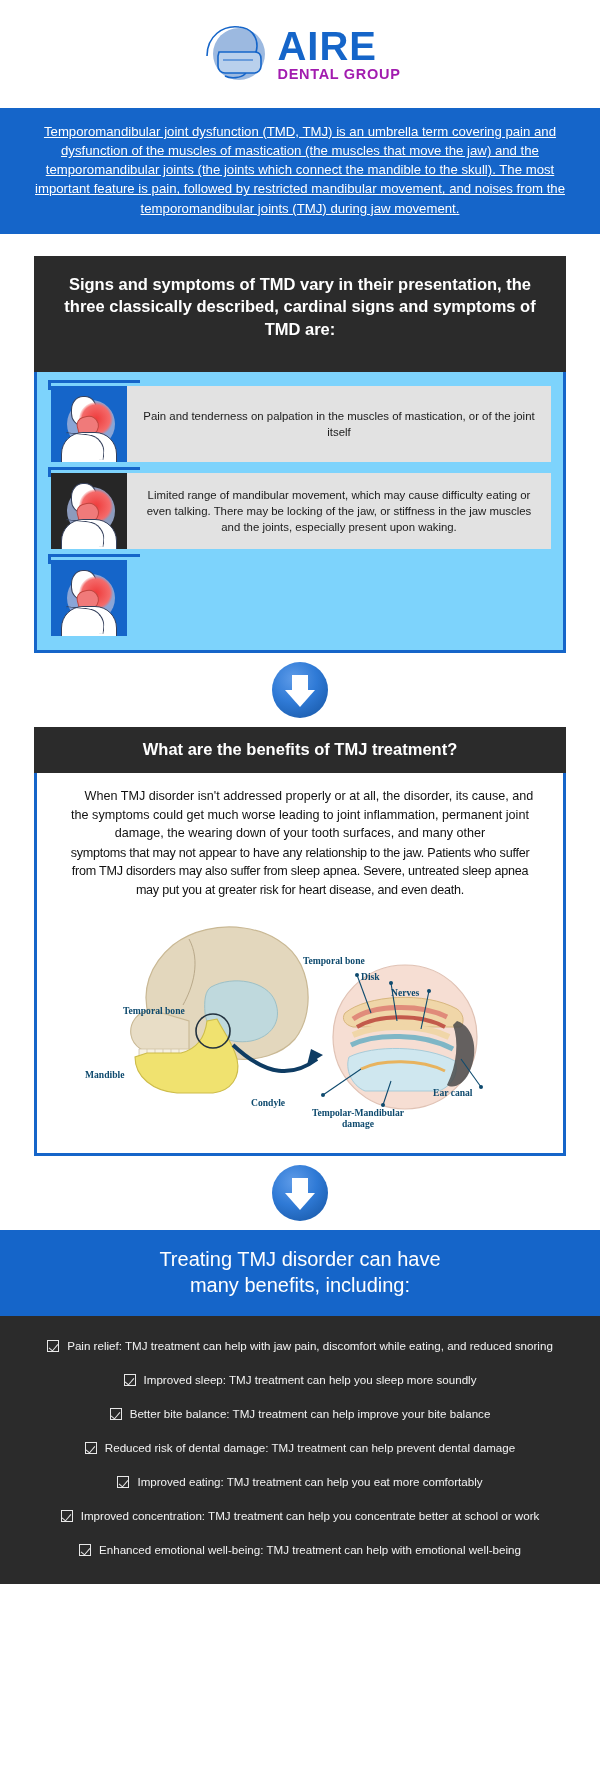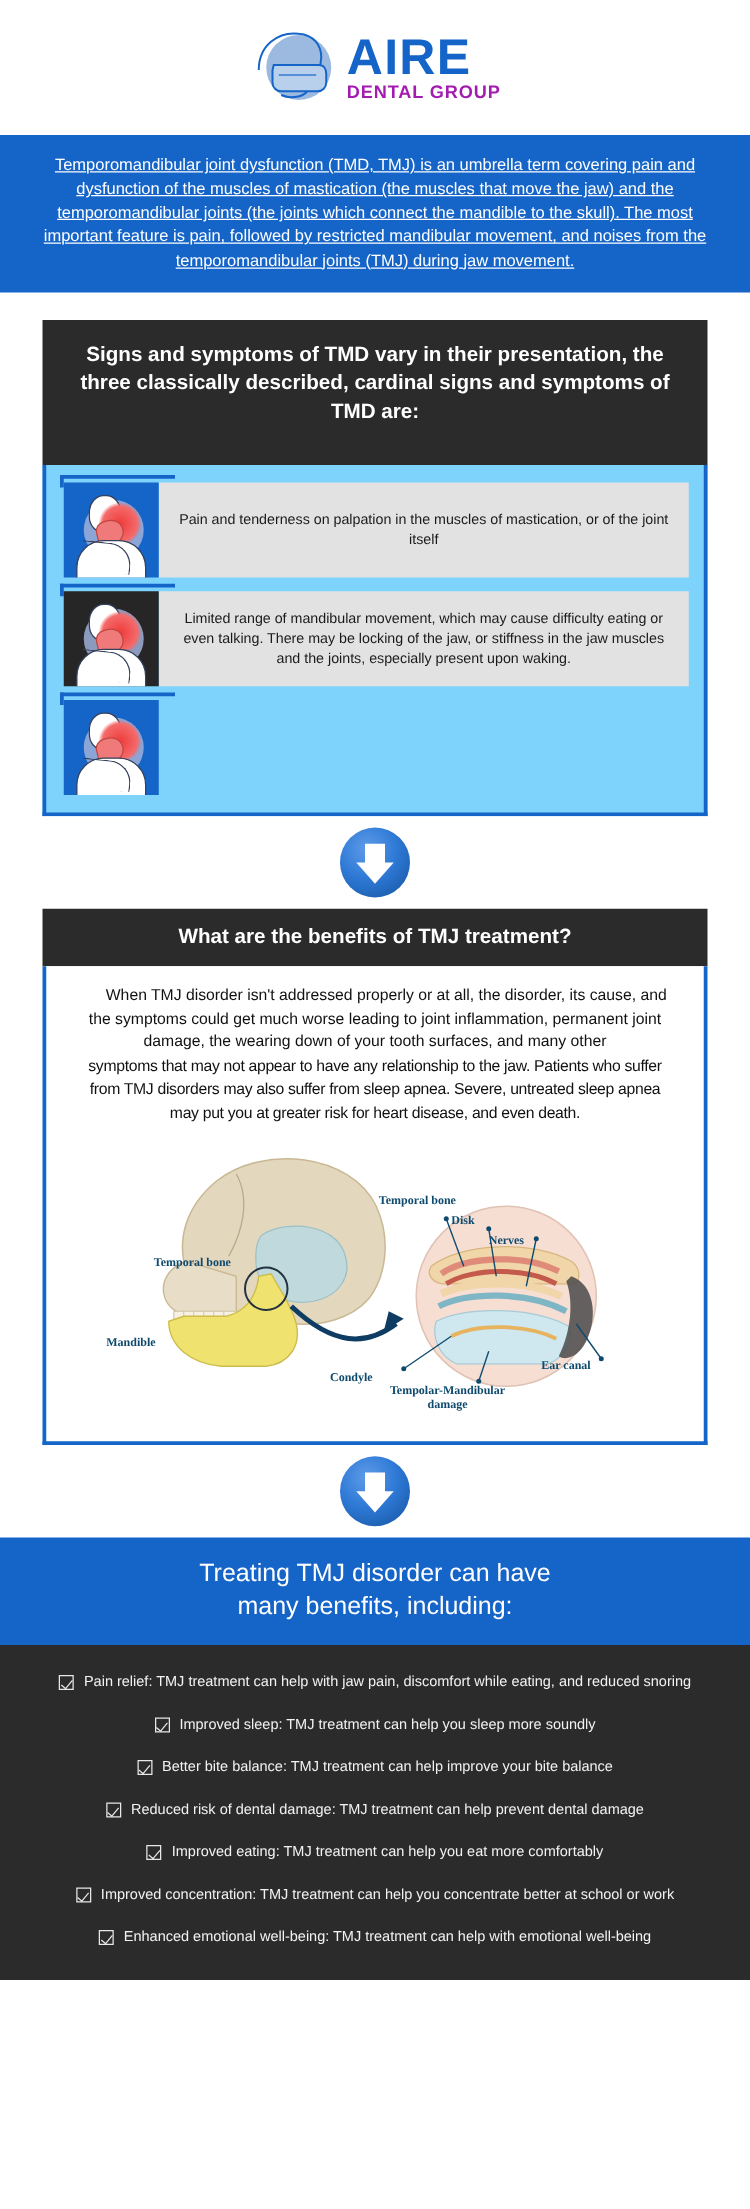--- a/index.html
+++ b/index.html
@@ -376,21 +376,21 @@
             <circle cx="322" cy="196" r="2"></circle>
             <circle cx="420" cy="178" r="2"></circle>
         </g>
       </svg>
 
       <div class="dlabel" style="left:62px; top:96px;">Temporal bone</div>
       <div class="dlabel" style="left:8px; top:160px;margin-left:16px;">Mandible</div>
       <div class="dlabel" style="left:242px; top:46px;">Temporal bone</div>
       <div class="dlabel" style="left:300px; top:62px;">Disk</div>
       <div class="dlabel" style="left:330px; top:78px;">Nerves</div>
-      <div class="dlabel" style="left:203px; top:188px;">Condyle</div>
+      <div class="dlabel" style="left:190px; top:188px;">Condyle</div>
       <div class="dlabel" style="left:242px; top:198px; text-align:center; white-space:normal; width:110px;">Tempolar-Mandibular damage</div>
       <div class="dlabel" style="left:372px; top:178px;">Ear canal</div>
     </div>
   </div>
 </div>
 
 <div class="arrow-zone">
   <div class="arrow-circle"></div>
 </div>
 

